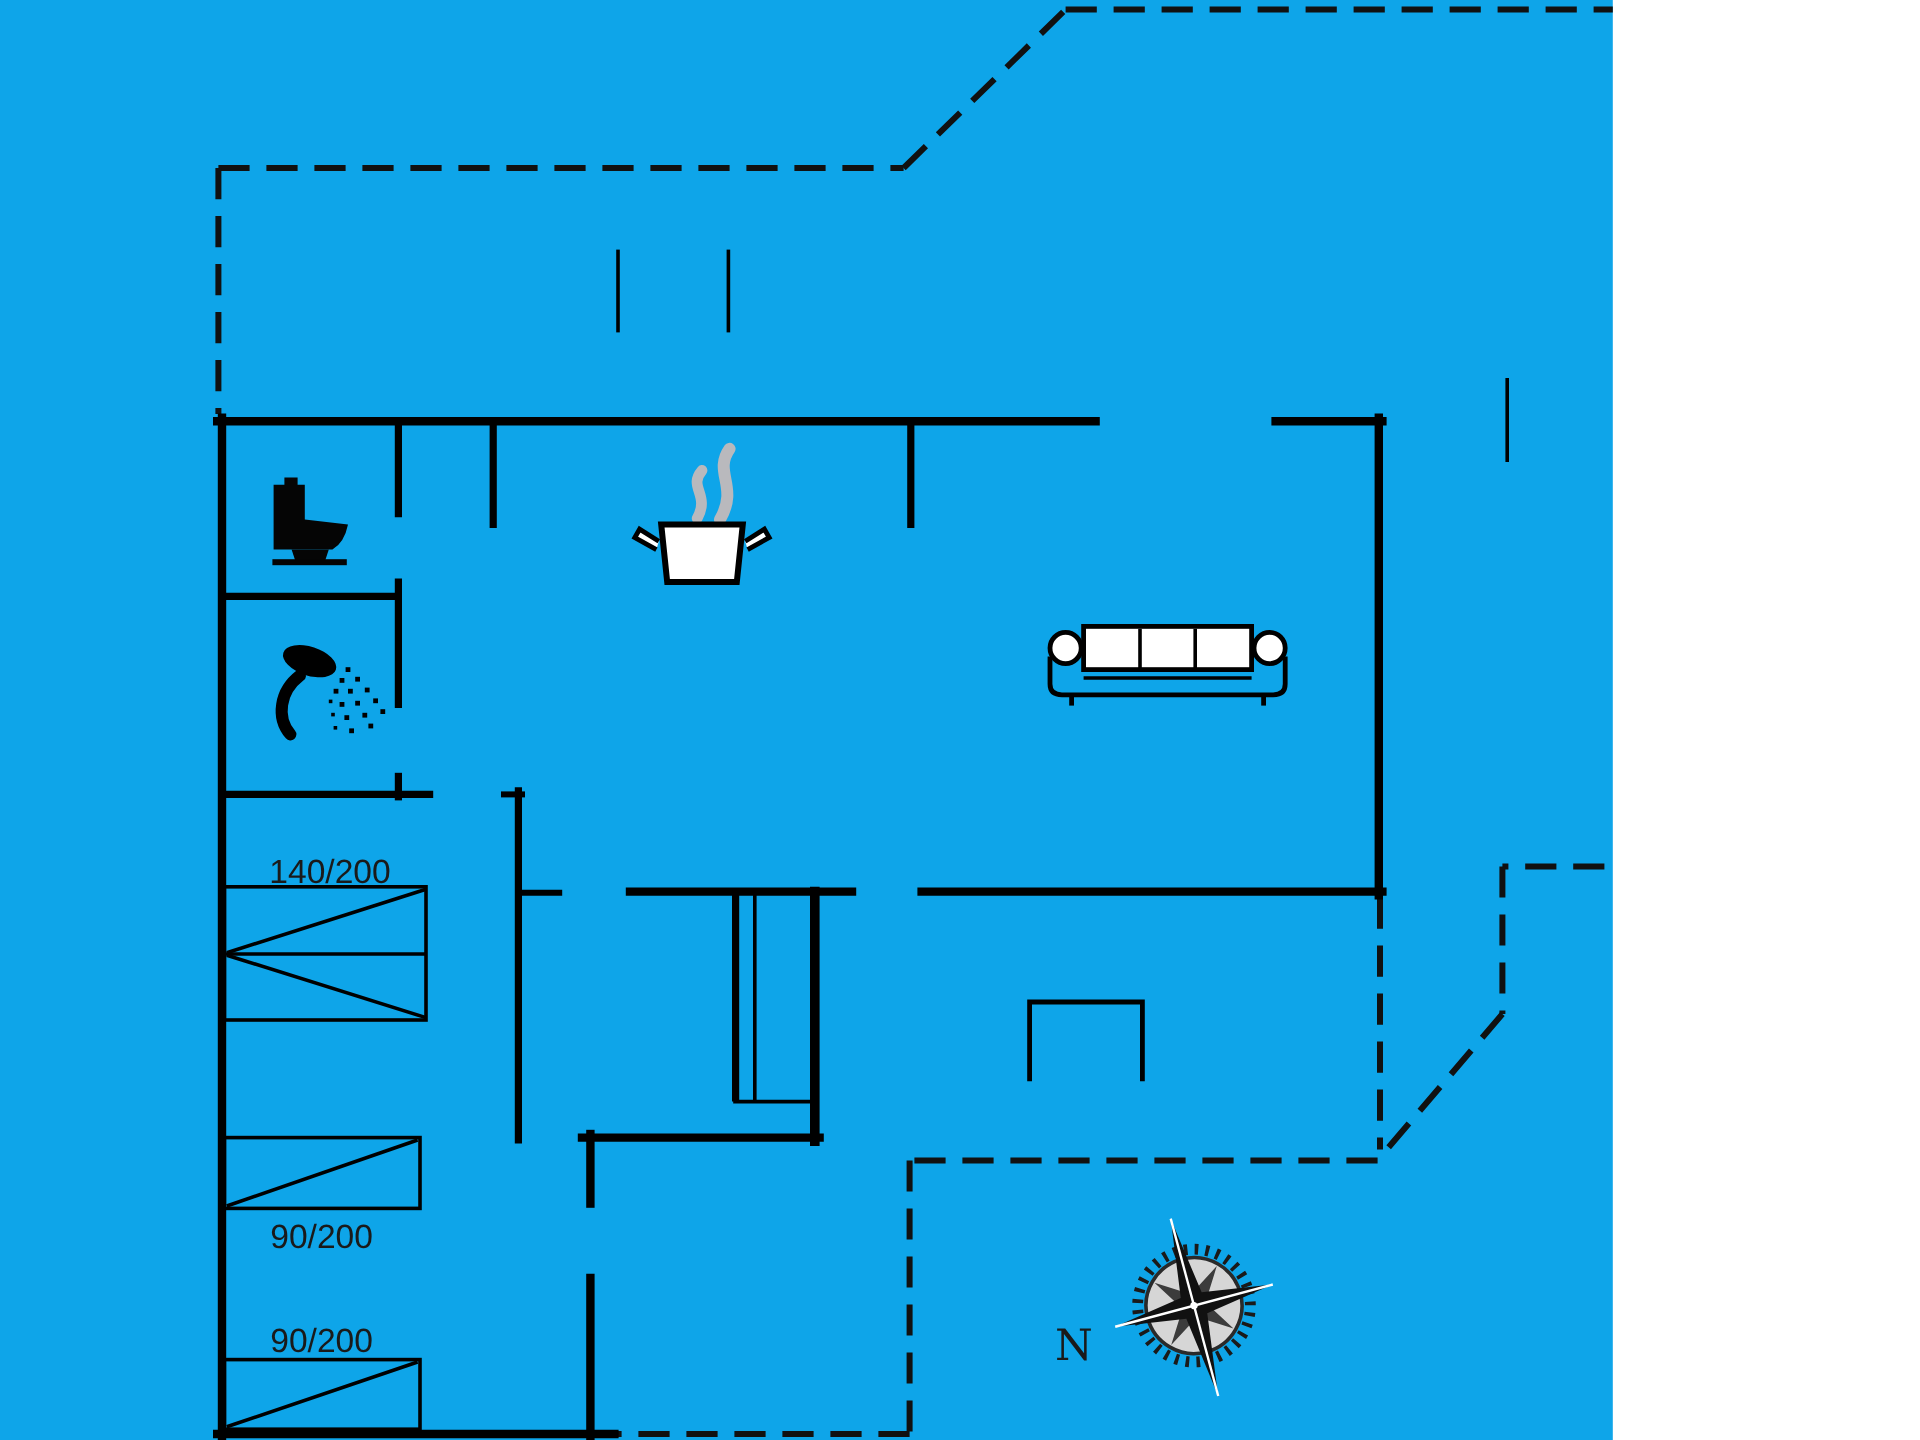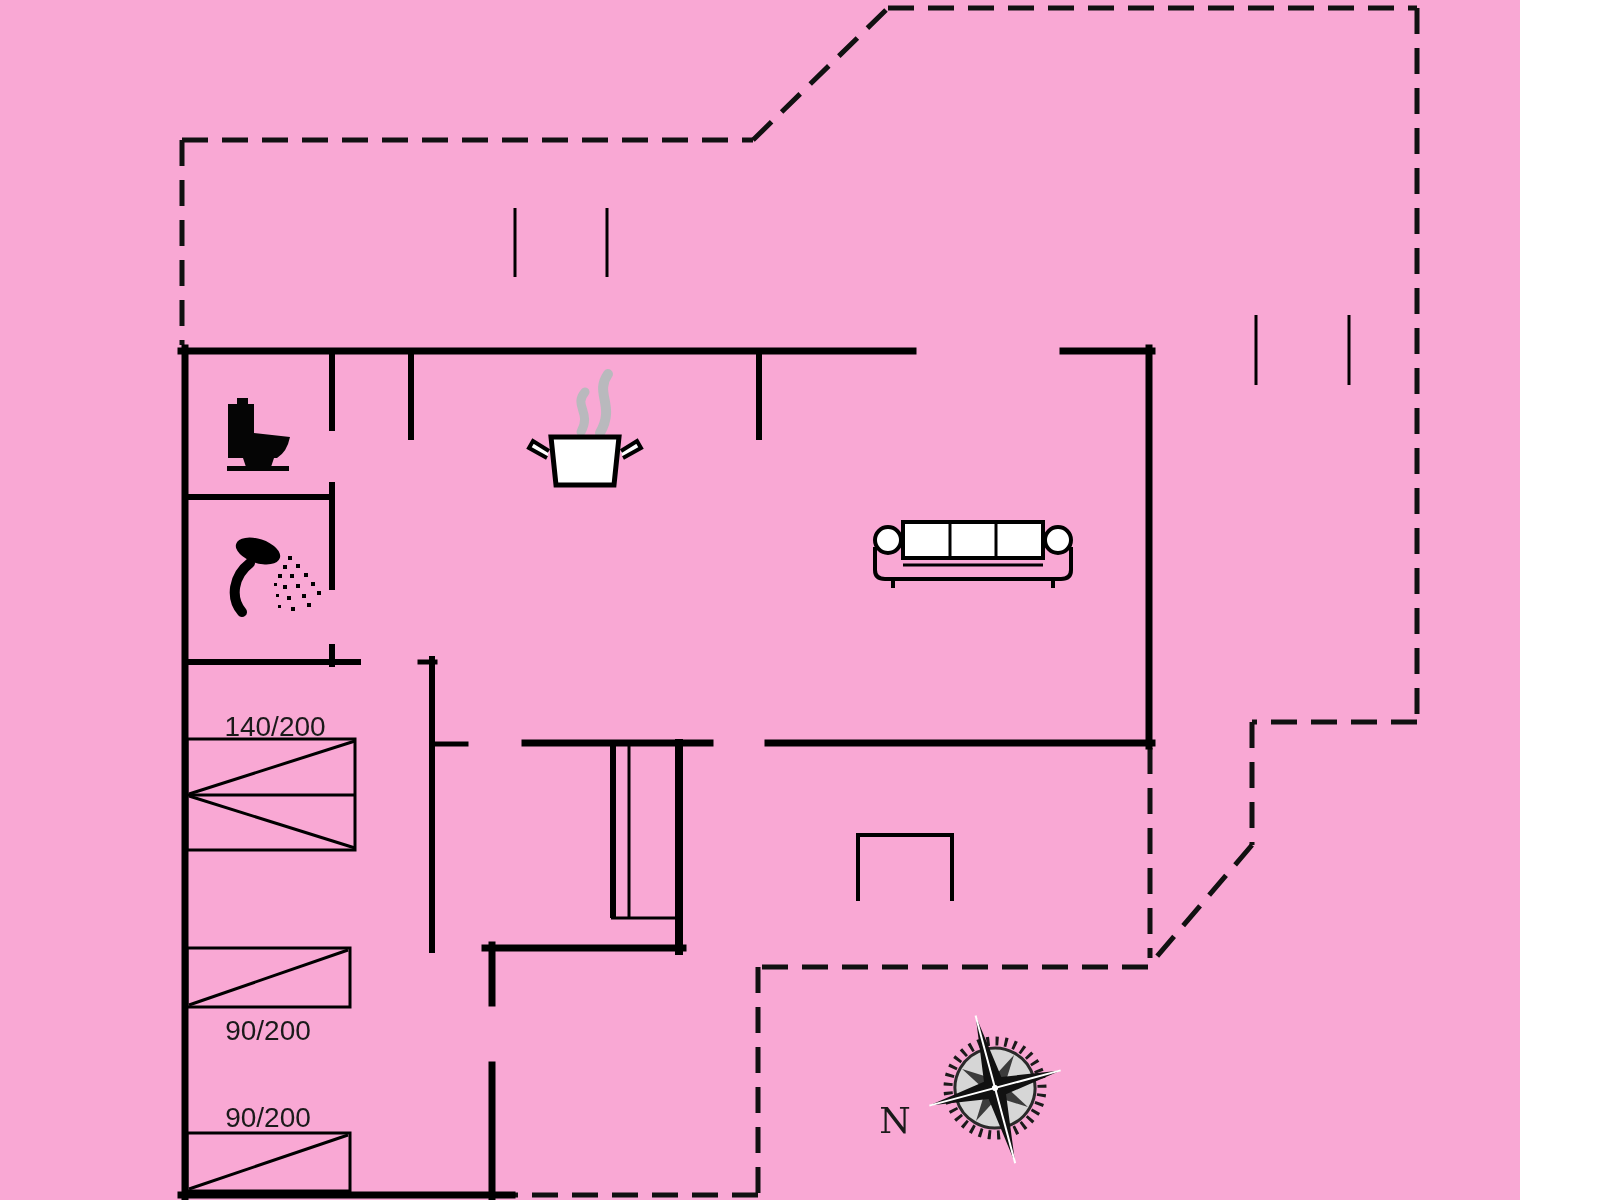--- a/index.html
+++ b/index.html
@@ -1,16 +1,16 @@
 <!DOCTYPE html>
 <html><head>
 <meta charset="utf-8">
 <style>
   html,body{margin:0;padding:0;background:#ffffff;}
-  .canvas{position:relative;width:1520px;height:1200px;background:#f9a8d4;overflow:hidden;}
+  .canvas{position:relative;width:1344px;height:1200px;background:#0ea5e9;overflow:hidden;}
   svg{display:block;}
   text{font-family:"Liberation Sans", sans-serif;}
   text.serif{font-family:"DejaVu Serif", serif;}
 </style>
 </head>
 <body>
 
 <div class="canvas">
 <svg viewBox="0 0 1600 1200" width="1600" height="1200">
 

